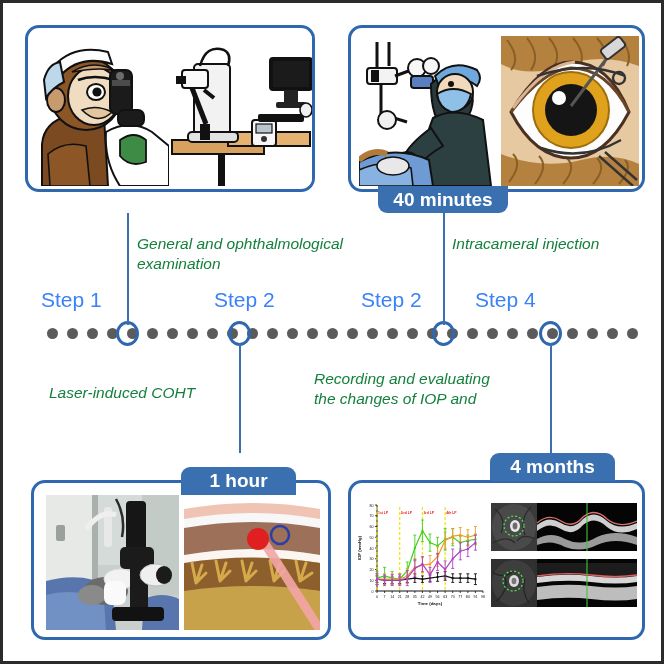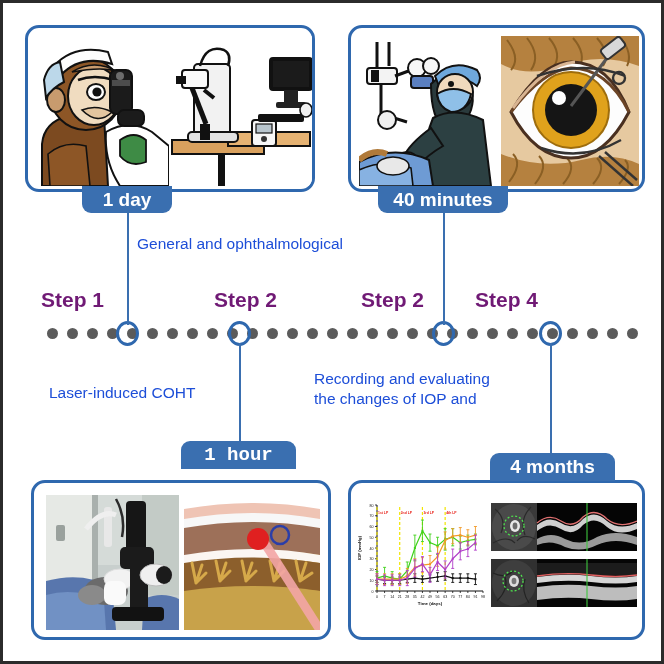--- a/index.html
+++ b/index.html
@@ -3,22 +3,22 @@
 <meta charset="utf-8">
 <style>
   html,body{margin:0;padding:0;background:#3a3a3a;}
   body{width:664px;height:664px;overflow:hidden;font-family:"Liberation Sans",sans-serif;}
   #root{position:relative;width:664px;height:664px;background:#ffffff;box-sizing:border-box;border:3px solid #2b2b2b;}
   .panel{position:absolute;border:3px solid #2f68ae;border-radius:14px;background:#fff;box-sizing:border-box;overflow:hidden;}
   .badge{position:absolute;background:#3a6fb0;color:#fff;font-weight:bold;font-size:19px;
          display:flex;align-items:center;justify-content:center;box-sizing:border-box;z-index:6;}
   .badge.top{border-radius:0 0 9px 9px;}
   .badge.bot{border-radius:9px 9px 0 0;}
-  .steplabel{position:absolute;color:#701a75;font-weight:bold;font-size:21px;white-space:nowrap;}
-  .desc{position:absolute;color:#1d4ed8;font-size:15.5px;line-height:1.32;}
+  .steplabel{position:absolute;color:#3b82f6;font-weight:normal;font-size:21px;white-space:nowrap;}
+  .desc{position:absolute;color:#15803d;font-size:15.5px;line-height:1.32;font-style:italic;}
   .vline{position:absolute;background:#3a6fb0;width:2px;z-index:4;}
   .tl{position:absolute;left:0;top:318px;width:664px;height:26px;}
   .dot{position:absolute;width:11px;height:11px;border-radius:50%;background:#5b5b5b;top:7px;}
   .ring{position:absolute;width:23px;height:25px;border:3px solid #2f68ae;border-radius:50%;top:0px;box-sizing:border-box;}
   .imgcell{position:absolute;overflow:hidden;}
   svg{display:block;}
 </style>
 </head>
 <body>
 
@@ -82,21 +82,20 @@
         <rect x="100" y="22" width="42" height="32" rx="3" fill="#111" stroke="#111" stroke-width="2"></rect>
         <rect x="103" y="25" width="36" height="26" fill="#1b1b1b"></rect>
         <rect x="114" y="54" width="14" height="12" fill="#222"></rect>
         <rect x="106" y="66" width="30" height="6" rx="2" fill="#222"></rect>
 
         <rect x="88" y="78" width="46" height="8" rx="2" fill="#111"></rect>
         <ellipse cx="136" cy="74" rx="6" ry="7" fill="#f0f0f0" stroke="#111" stroke-width="1.6"></ellipse>
       </svg>
     </div>
   </div>
-  <div class="badge top" style="left:79px;top:183px;width:90px;height:27px;">1 day</div>
   <div class="vline" style="left:124px;top:210px;height:112px;"></div>
 
   <div class="panel" style="left:345px;top:22px;width:297px;height:167px;">
     <div class="imgcell" style="left:8px;top:8px;width:140px;height:150px;">
       <svg width="140" height="150" viewBox="0 0 140 150">
         <rect width="140" height="150" fill="#ffffff"></rect>
 
         <path d="M18 6 L18 34" stroke="#111" stroke-width="3"></path>
         <path d="M30 6 L30 30" stroke="#111" stroke-width="3"></path>
         <rect x="8" y="32" width="30" height="16" rx="3" fill="#f3f3f3" stroke="#111" stroke-width="2"></rect>
@@ -163,20 +162,24 @@
         <path d="M98 120 L132 150" stroke="#333" stroke-width="2.4"></path>
         <path d="M104 116 L136 144" stroke="#333" stroke-width="2.4"></path>
       </svg>
     </div>
   </div>
   <div class="badge top" style="left:375px;top:183px;width:130px;height:27px;">40 minutes</div>
   <div class="vline" style="left:440px;top:210px;height:112px;"></div>
 
   <div class="desc" style="left:134px;top:231px;width:260px;">
     <div>General and ophthalmological</div>
+    <div>examination</div>
+  </div>
+  <div class="desc" style="left:449px;top:231px;width:210px;">
+    <div>Intracameral injection</div>
   </div>
 
   <div class="steplabel" style="left:38px;top:285px;">Step 1</div>
   <div class="steplabel" style="left:198px;top:285px;margin-left:13px;">Step 2</div>
   <div class="steplabel" style="left:358px;top:285px;">Step 2</div>
   <div class="steplabel" style="left:472px;top:285px;">Step 4</div>
 
   <div class="tl">
     <div class="dot" style="left:44px;"></div>
     <div class="dot" style="left:64px;"></div>
@@ -218,21 +221,21 @@
     <div>Laser-induced COHT</div>
   </div>
   <div class="desc" style="left:311px;top:366px;width:250px;">
     <div>Recording and evaluating</div>
     <div>the changes of IOP and</div>
   </div>
 
   <div class="vline" style="left:236px;top:340px;height:110px;"></div>
   <div class="vline" style="left:547px;top:340px;height:110px;"></div>
 
-  <div class="badge bot" style="left:178px;top:438px;width:115px;height:28px;font-family:Liberation Mono, monospace;">1 hour</div>
+  <div class="badge bot" style="left:178px;top:464px;width:115px;height:28px;">1 hour</div>
   <div class="badge bot" style="left:487px;top:450px;width:125px;height:28px;">4 months</div>
 
   <div class="panel" style="left:28px;top:477px;width:300px;height:160px;">
     <div class="imgcell" style="left:12px;top:12px;width:133px;height:135px;">
       <svg width="133" height="135" viewBox="0 0 133 135">
         <rect width="133" height="135" fill="#c8cfcd"></rect>
         <rect x="0" y="0" width="133" height="70" fill="#d5dbd8"></rect>
         <rect x="0" y="0" width="46" height="92" fill="#e6e9e5"></rect>
         <rect x="46" y="0" width="6" height="92" fill="#a9b0ad"></rect>
         <rect x="10" y="30" width="9" height="16" rx="2" fill="#9aa19d"></rect>

